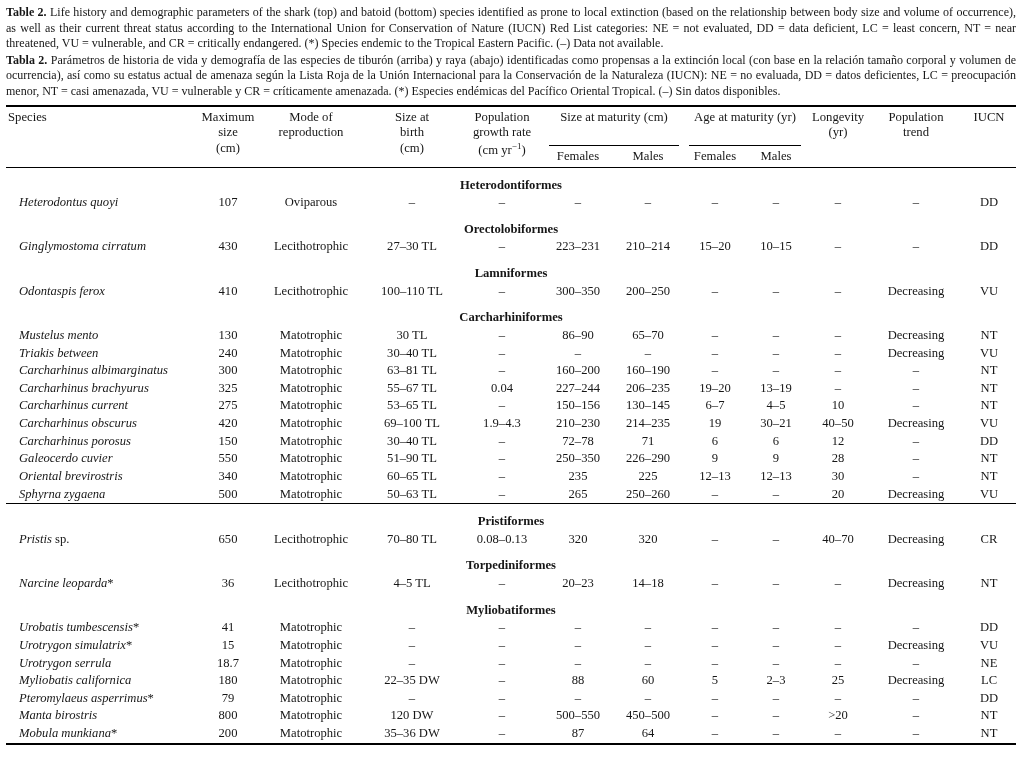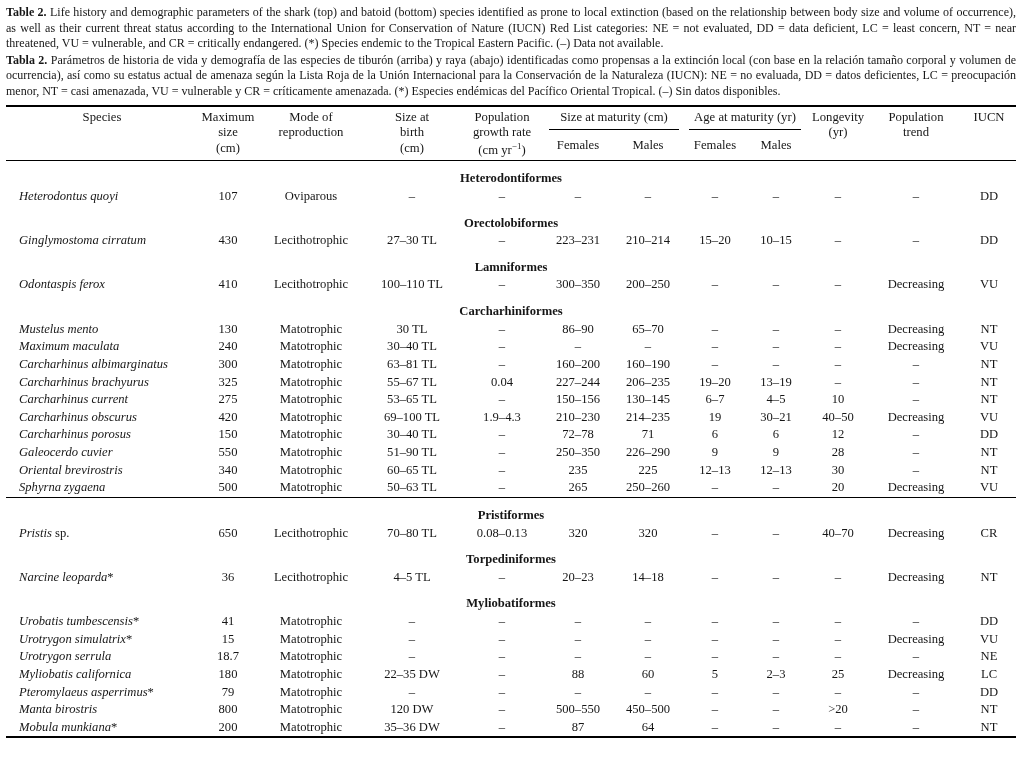--- a/index.html
+++ b/index.html
@@ -22,26 +22,26 @@
     width:1010px; table-layout:fixed; border-collapse:collapse;
     margin-top:5px;
     border-top:2px solid #000;
     border-bottom:2.5px solid #000;
     font-size:12.6px;
   }
   thead th {
     font-weight:normal; vertical-align:top; text-align:center;
     padding:3px 2px 2px 2px; line-height:1.22; font-size:12.7px;
   }
-  thead th.species-h { text-align:center; padding-left:2px; }
+  thead th.species-h { text-align:left; padding-left:2px; }
   .ws { white-space:pre-line; }
   th.group { padding-bottom:0; }
   .group-label {
     display:block; border-bottom:1.3px solid #000;
-    padding-bottom:4px; margin:0 3px;
+    padding-bottom:20px; margin:0 3px;
   }
   thead tr.sub-row th { padding-top:3px; }
   .unit { display:block; }
   sup { font-size:9px; }
 
   tbody td {
     text-align:center; line-height:1.40; padding:0 2px;
     vertical-align:bottom;
   }
   tbody tr:first-child td { border-top:1.6px solid #000; }
@@ -174,21 +174,21 @@
           <td>–</td>
           <td>86–90</td>
           <td>65–70</td>
           <td>–</td>
           <td>–</td>
           <td>–</td>
           <td>Decreasing</td>
           <td>NT</td>
         </tr>
         <tr>
-          <td class="species-cell"><i>Maximum maculata</i></td>
+          <td class="species-cell"><i>Triakis between</i></td>
           <td>240</td>
           <td>Matotrophic</td>
           <td>30–40 TL</td>
           <td>–</td>
           <td>–</td>
           <td>–</td>
           <td>–</td>
           <td>–</td>
           <td>–</td>
           <td>Decreasing</td>

